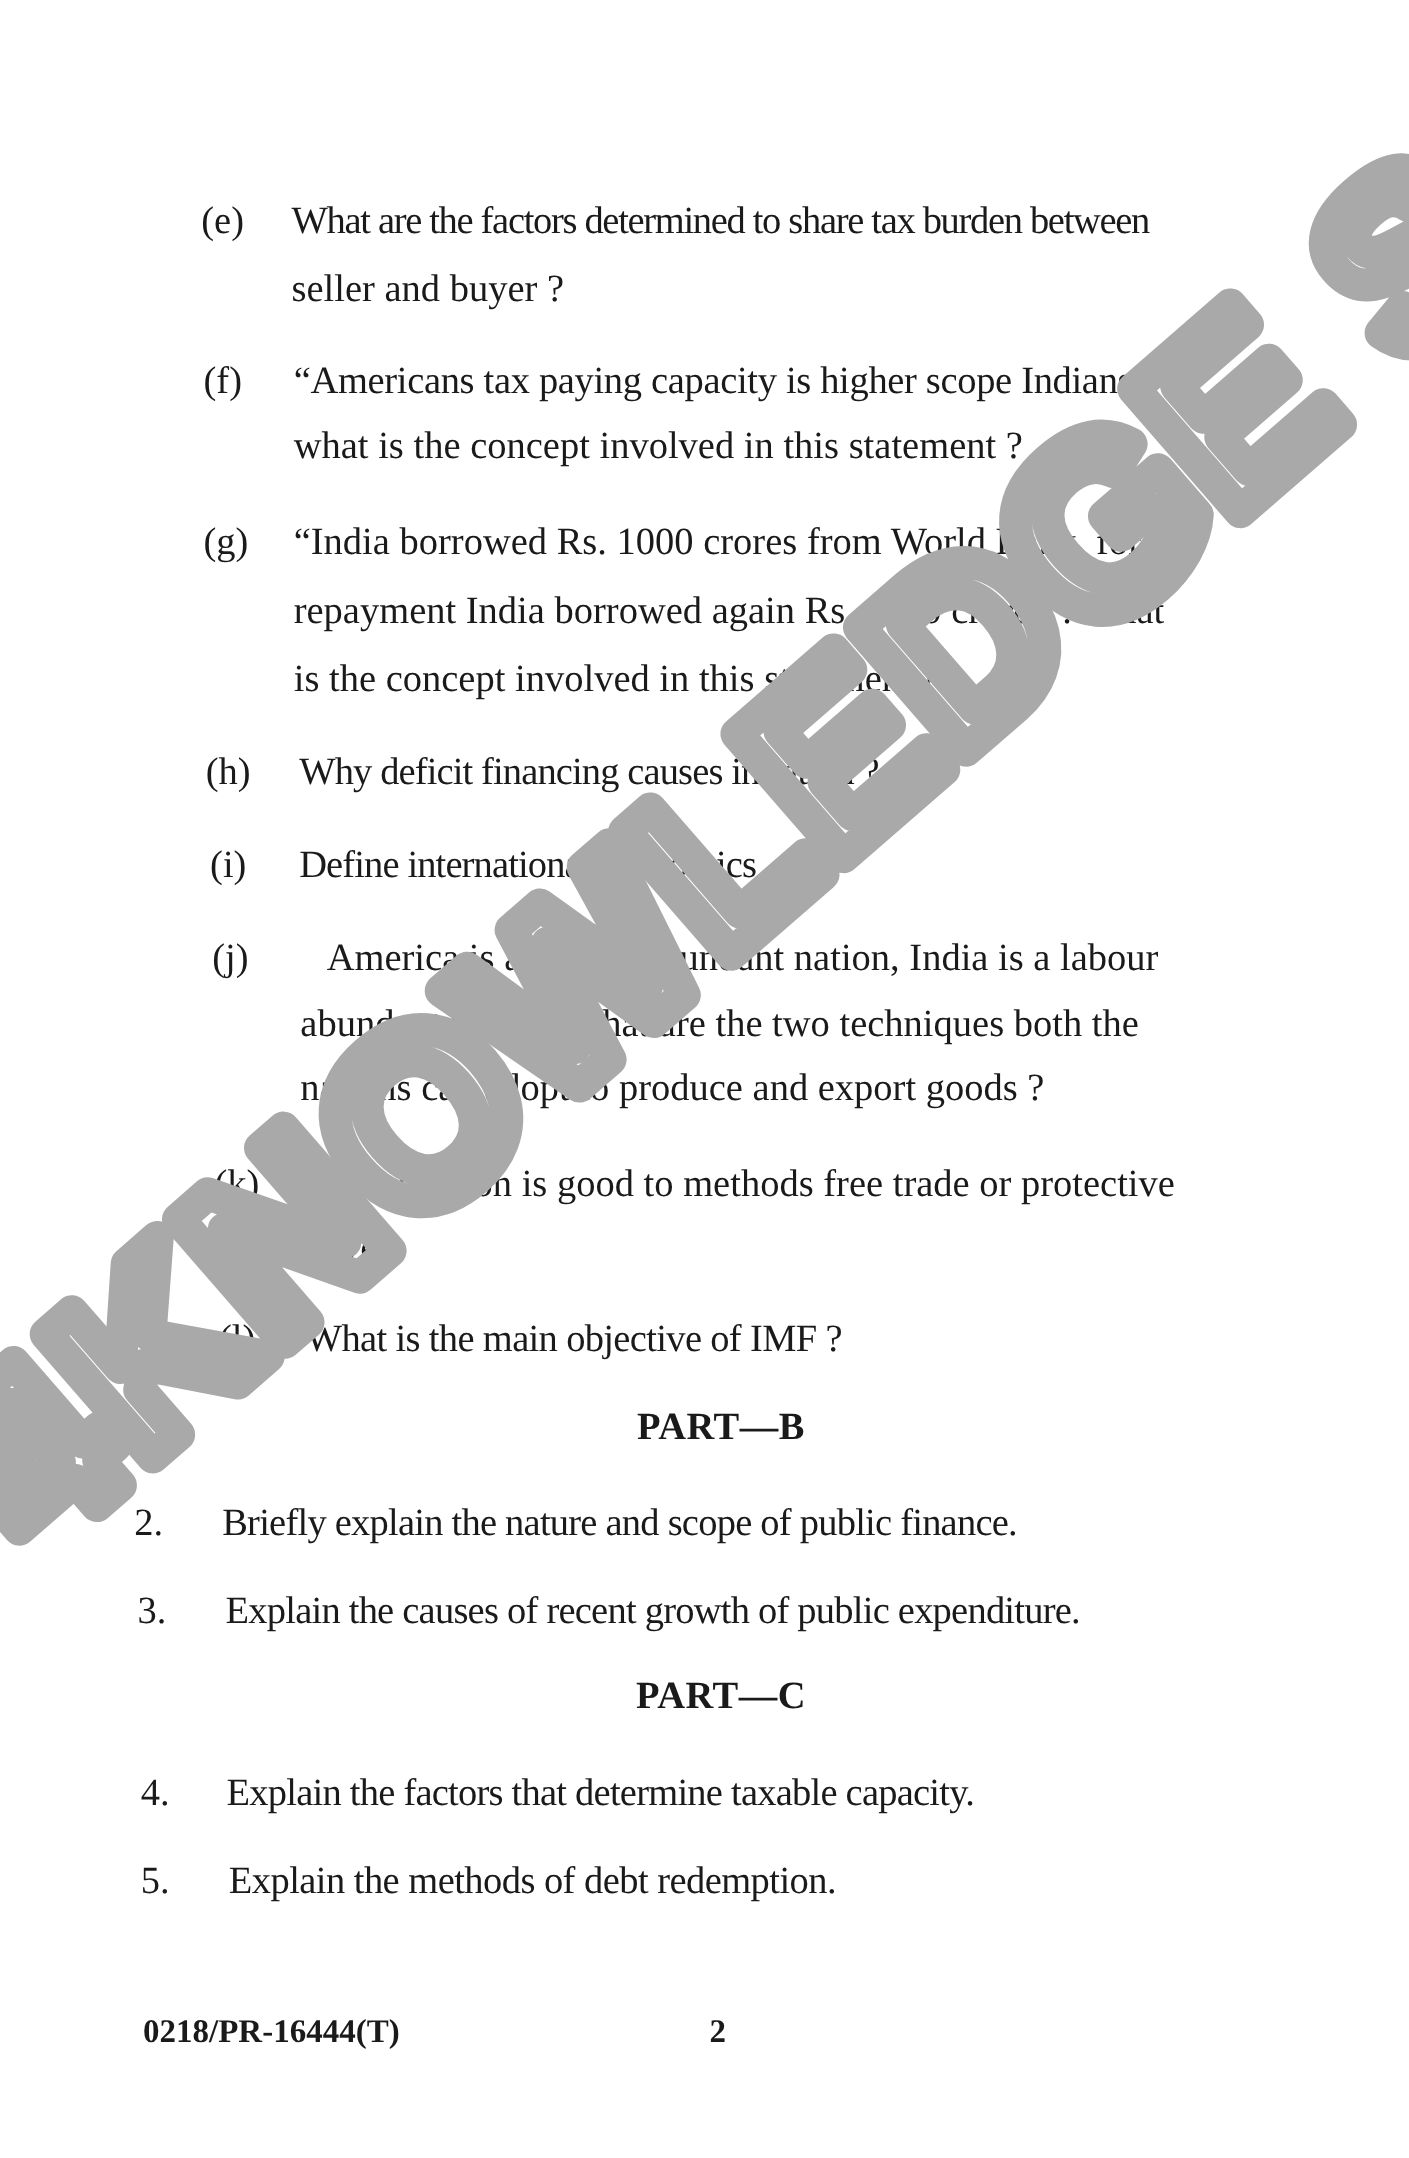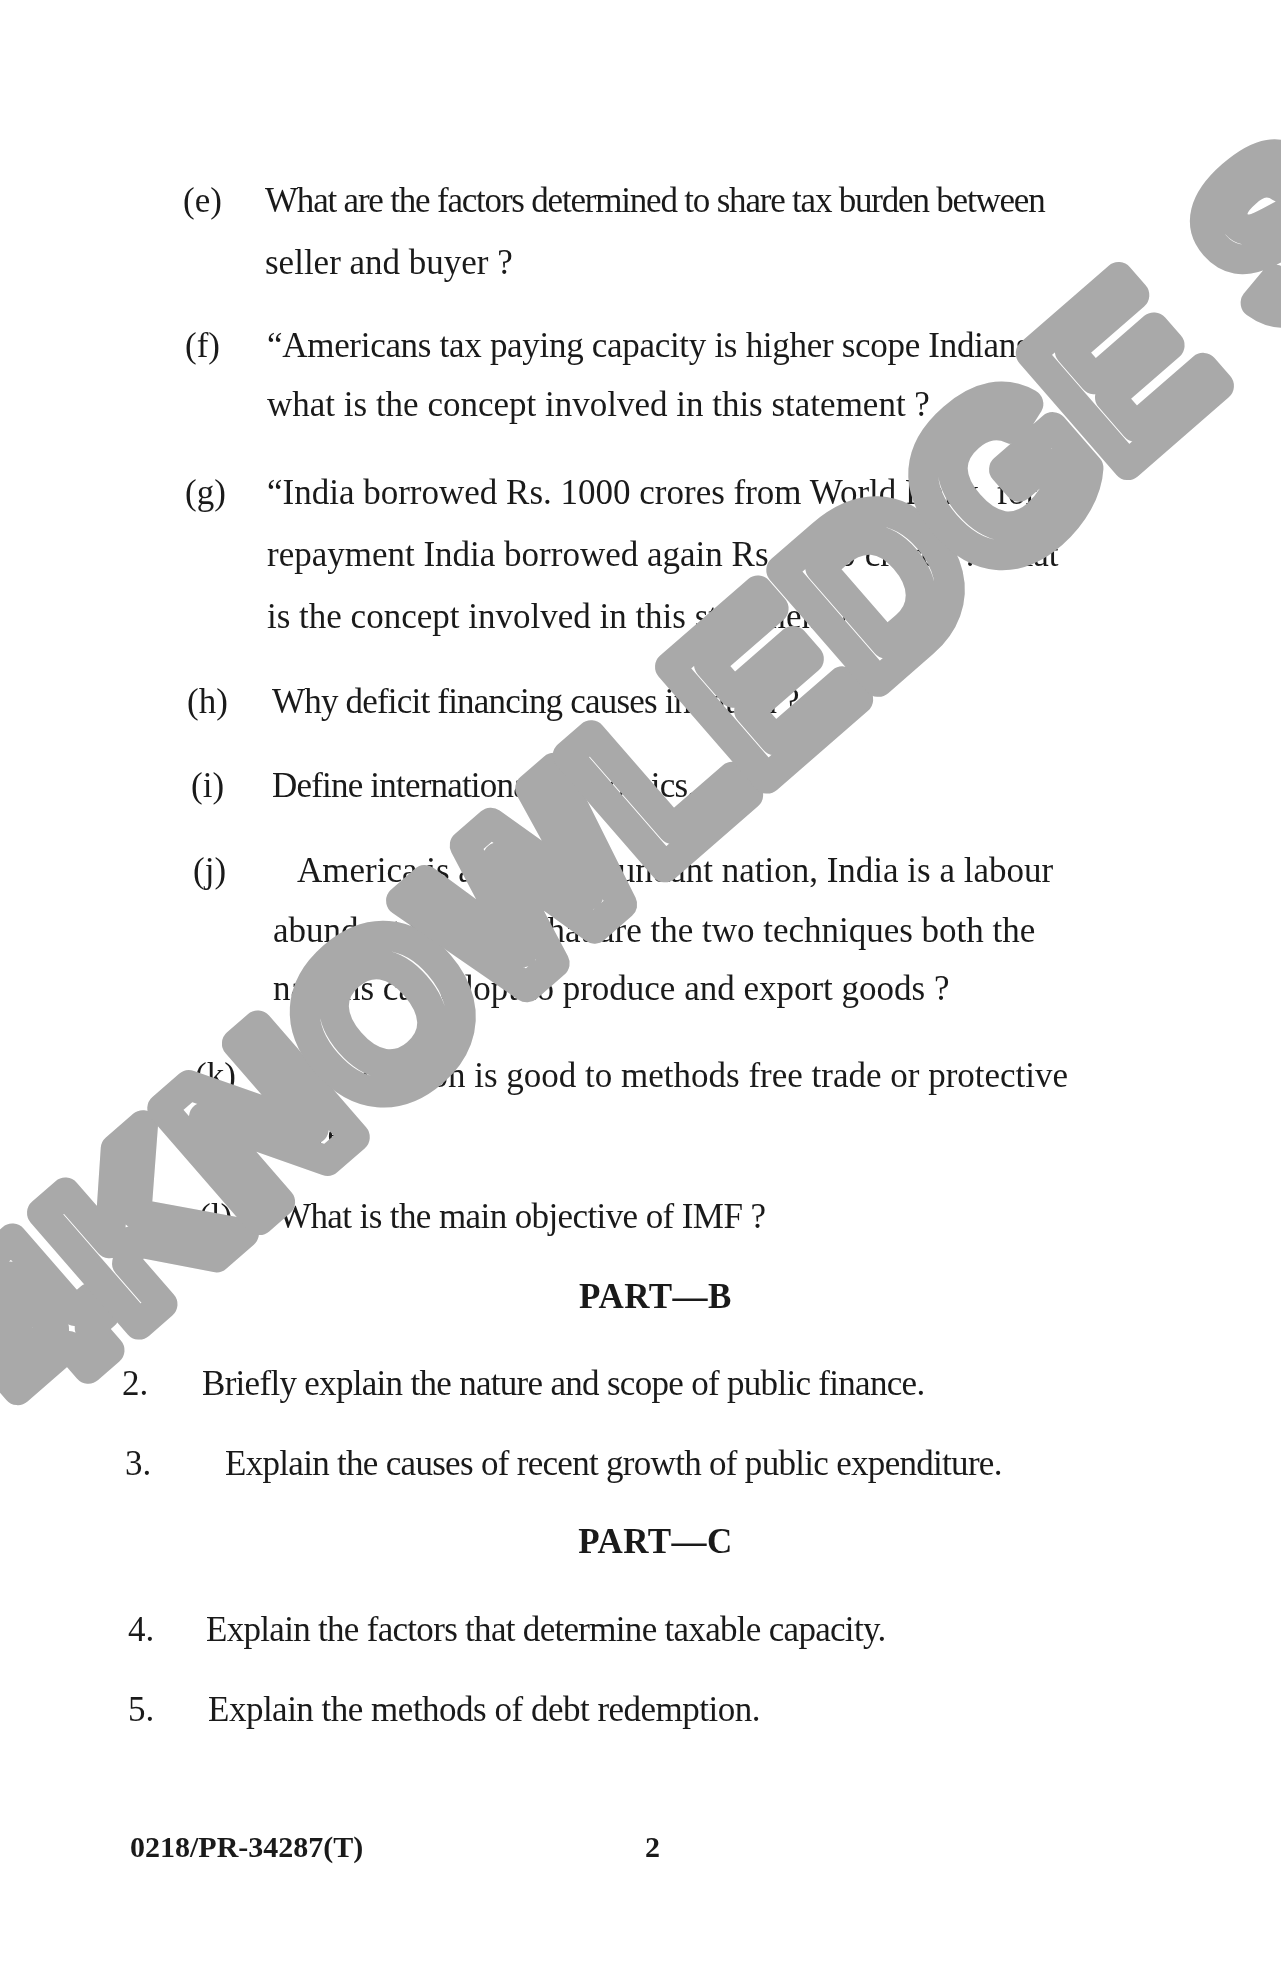--- a/index.html
+++ b/index.html
@@ -76,33 +76,33 @@
 
 <div class="heading" style="top:1277px; padding-left:15px;">PART—B</div>
 
 <div class="q" style="left:122px; top:1353px;">
   <span class="lbl">2.</span>
   <span class="txt" style="left:80px; top:0; letter-spacing:-0.7px;">Briefly explain the nature and scope of public finance.</span>
 </div>
 
 <div class="q" style="left:125px; top:1433px;">
   <span class="lbl">3.</span>
-  <span class="txt" style="left:80px; top:0; letter-spacing:-0.7px;margin-left:20px;">Explain the causes of recent growth of public expenditure.</span>
+  <span class="txt" style="left:80px; top:0; letter-spacing:-0.7px;">Explain the causes of recent growth of public expenditure.</span>
 </div>
 
 <div class="heading" style="top:1522px; padding-left:15px;">PART—C</div>
 
 <div class="q" style="left:128px; top:1599px;">
   <span class="lbl">4.</span>
   <span class="txt" style="left:78px; top:0; letter-spacing:-0.7px;text-align:right;">Explain the factors that determine taxable capacity.</span>
 </div>
 
 <div class="q" style="left:128px; top:1679px;">
   <span class="lbl">5.</span>
   <span class="txt" style="left:80px; top:0; letter-spacing:-0.5px;">Explain the methods of debt redemption.</span>
 </div>
 
-<div class="footer" style="left:130px;">0218/PR-34287(T)</div>
+<div class="footer" style="left:130px;">0218/PR-16444(T)</div>
 <div class="footer" style="left:645px;">2</div>
 
 <svg class="watermark" viewBox="0 0 1281 1962" xmlns="http://www.w3.org/2000/svg">
   <text x="0" y="0" transform="translate(35 1415) rotate(-41)">4KNOWLEDGE SEEKER</text>
 </svg>
 
 </body></html>

